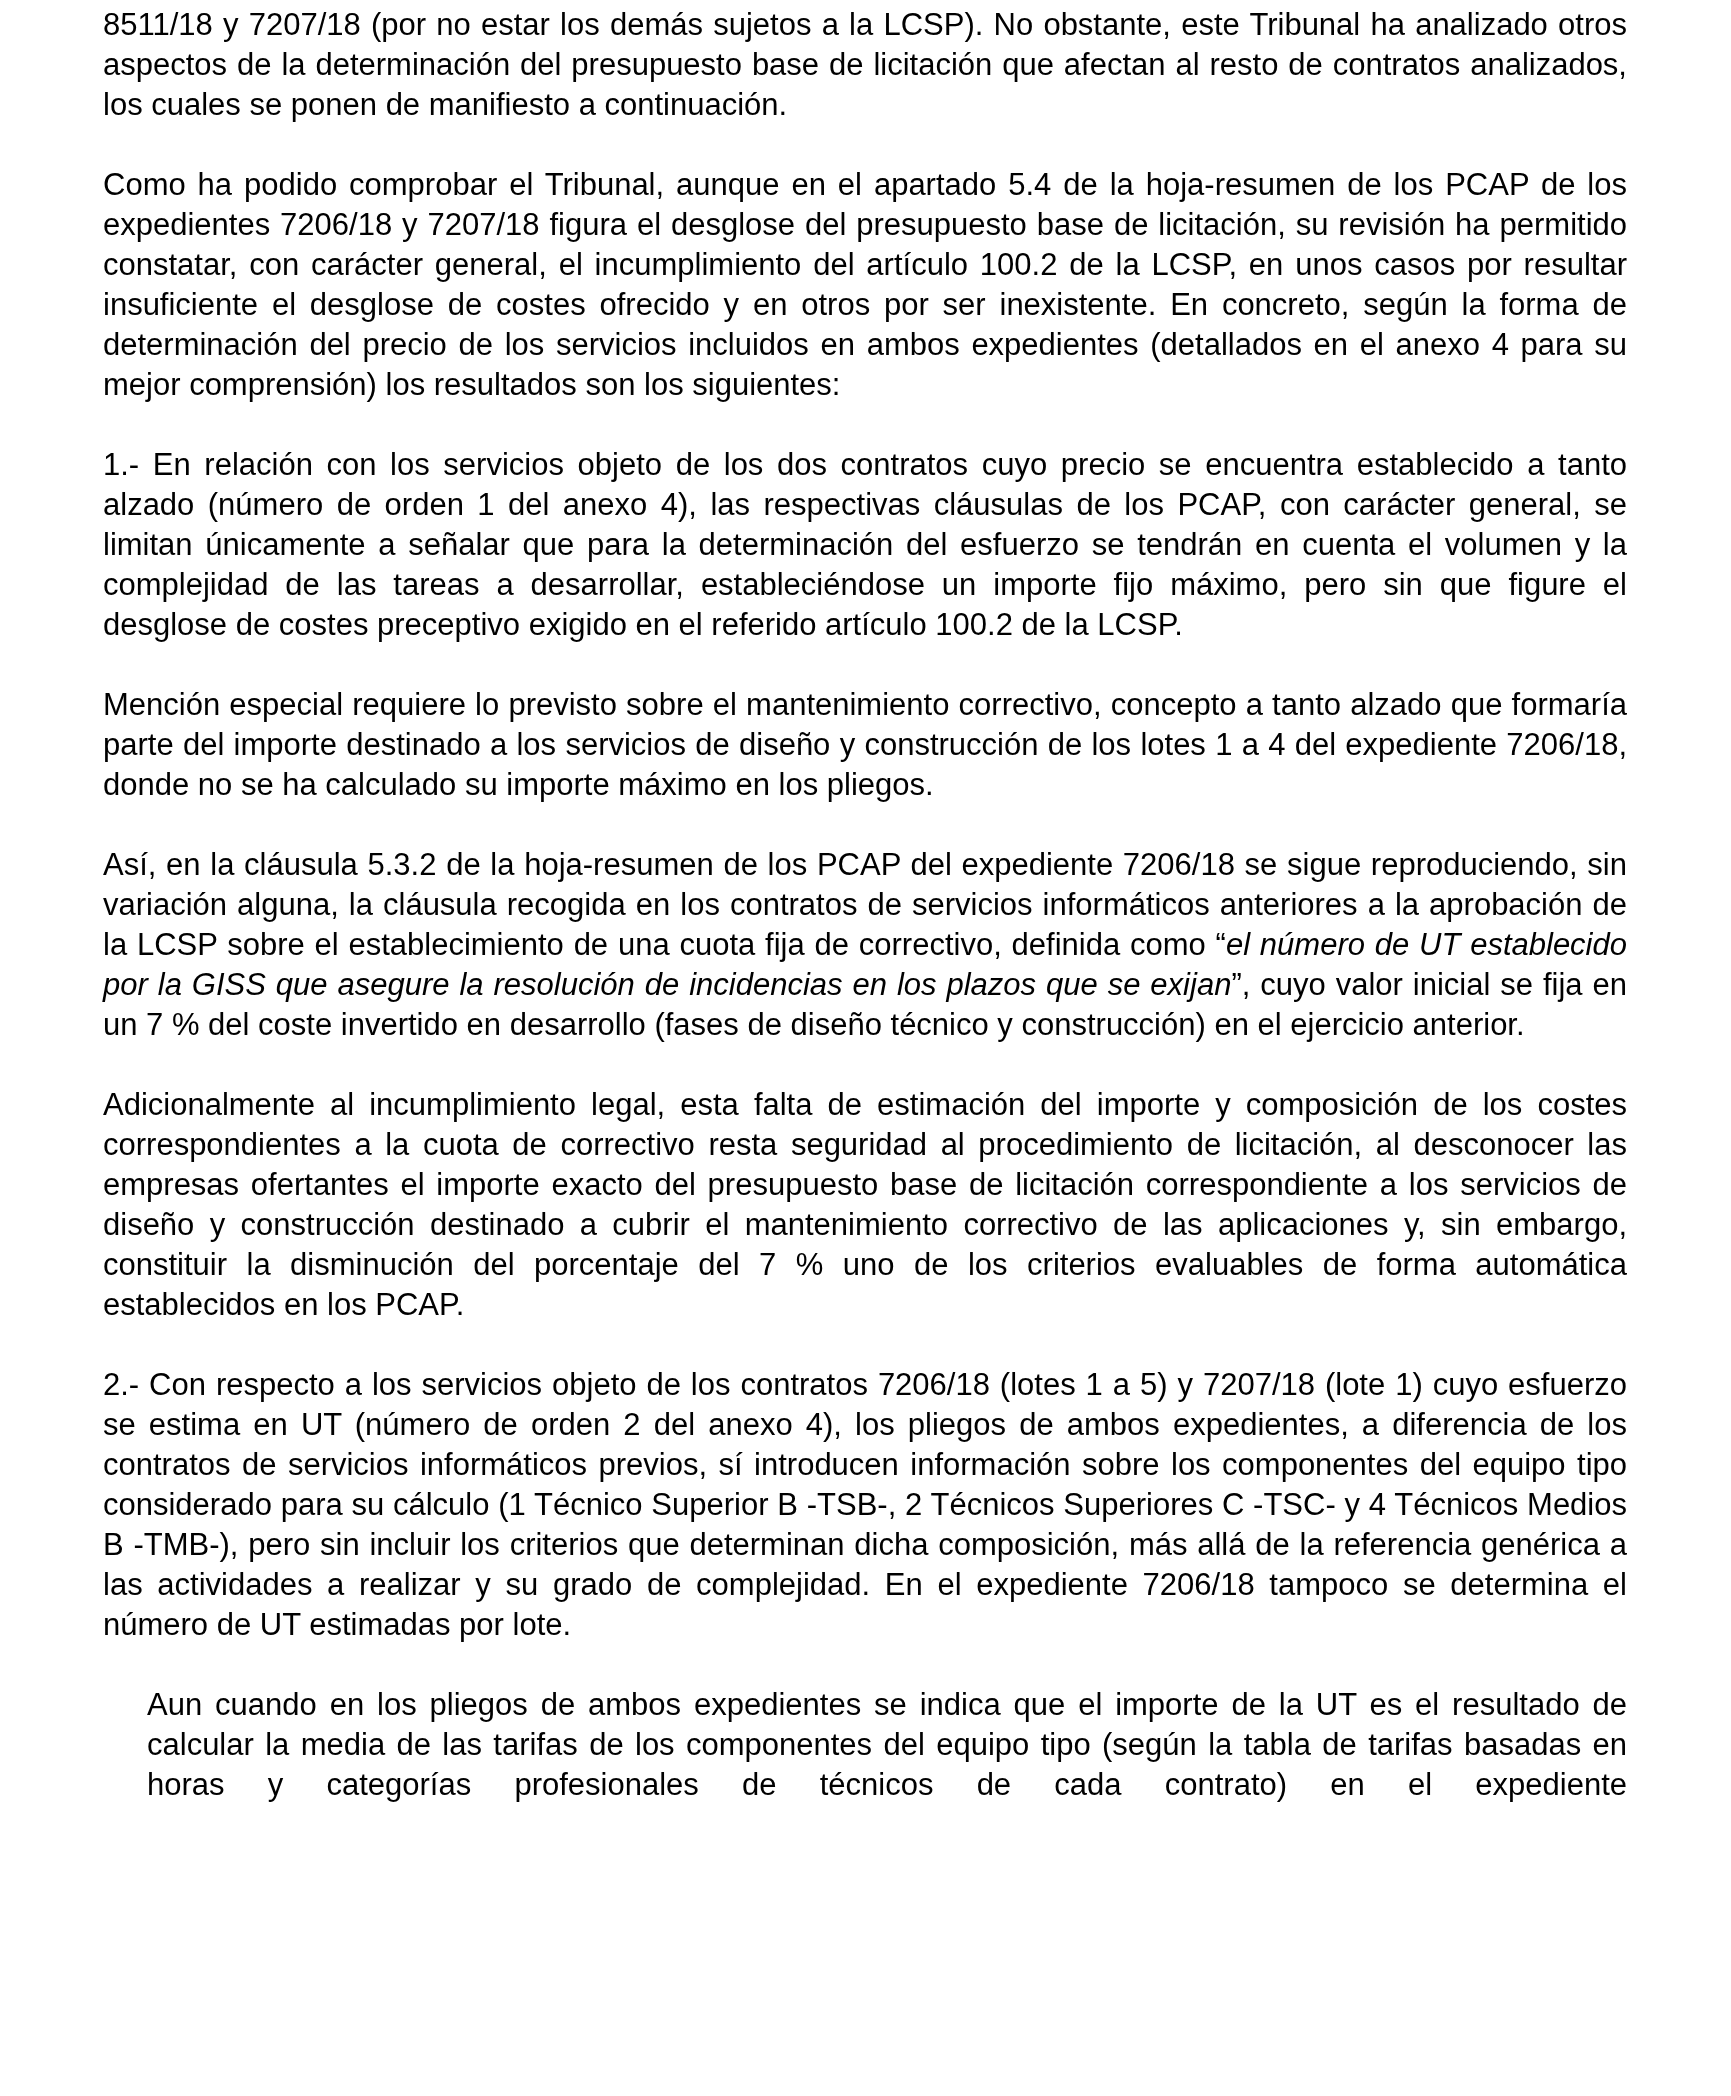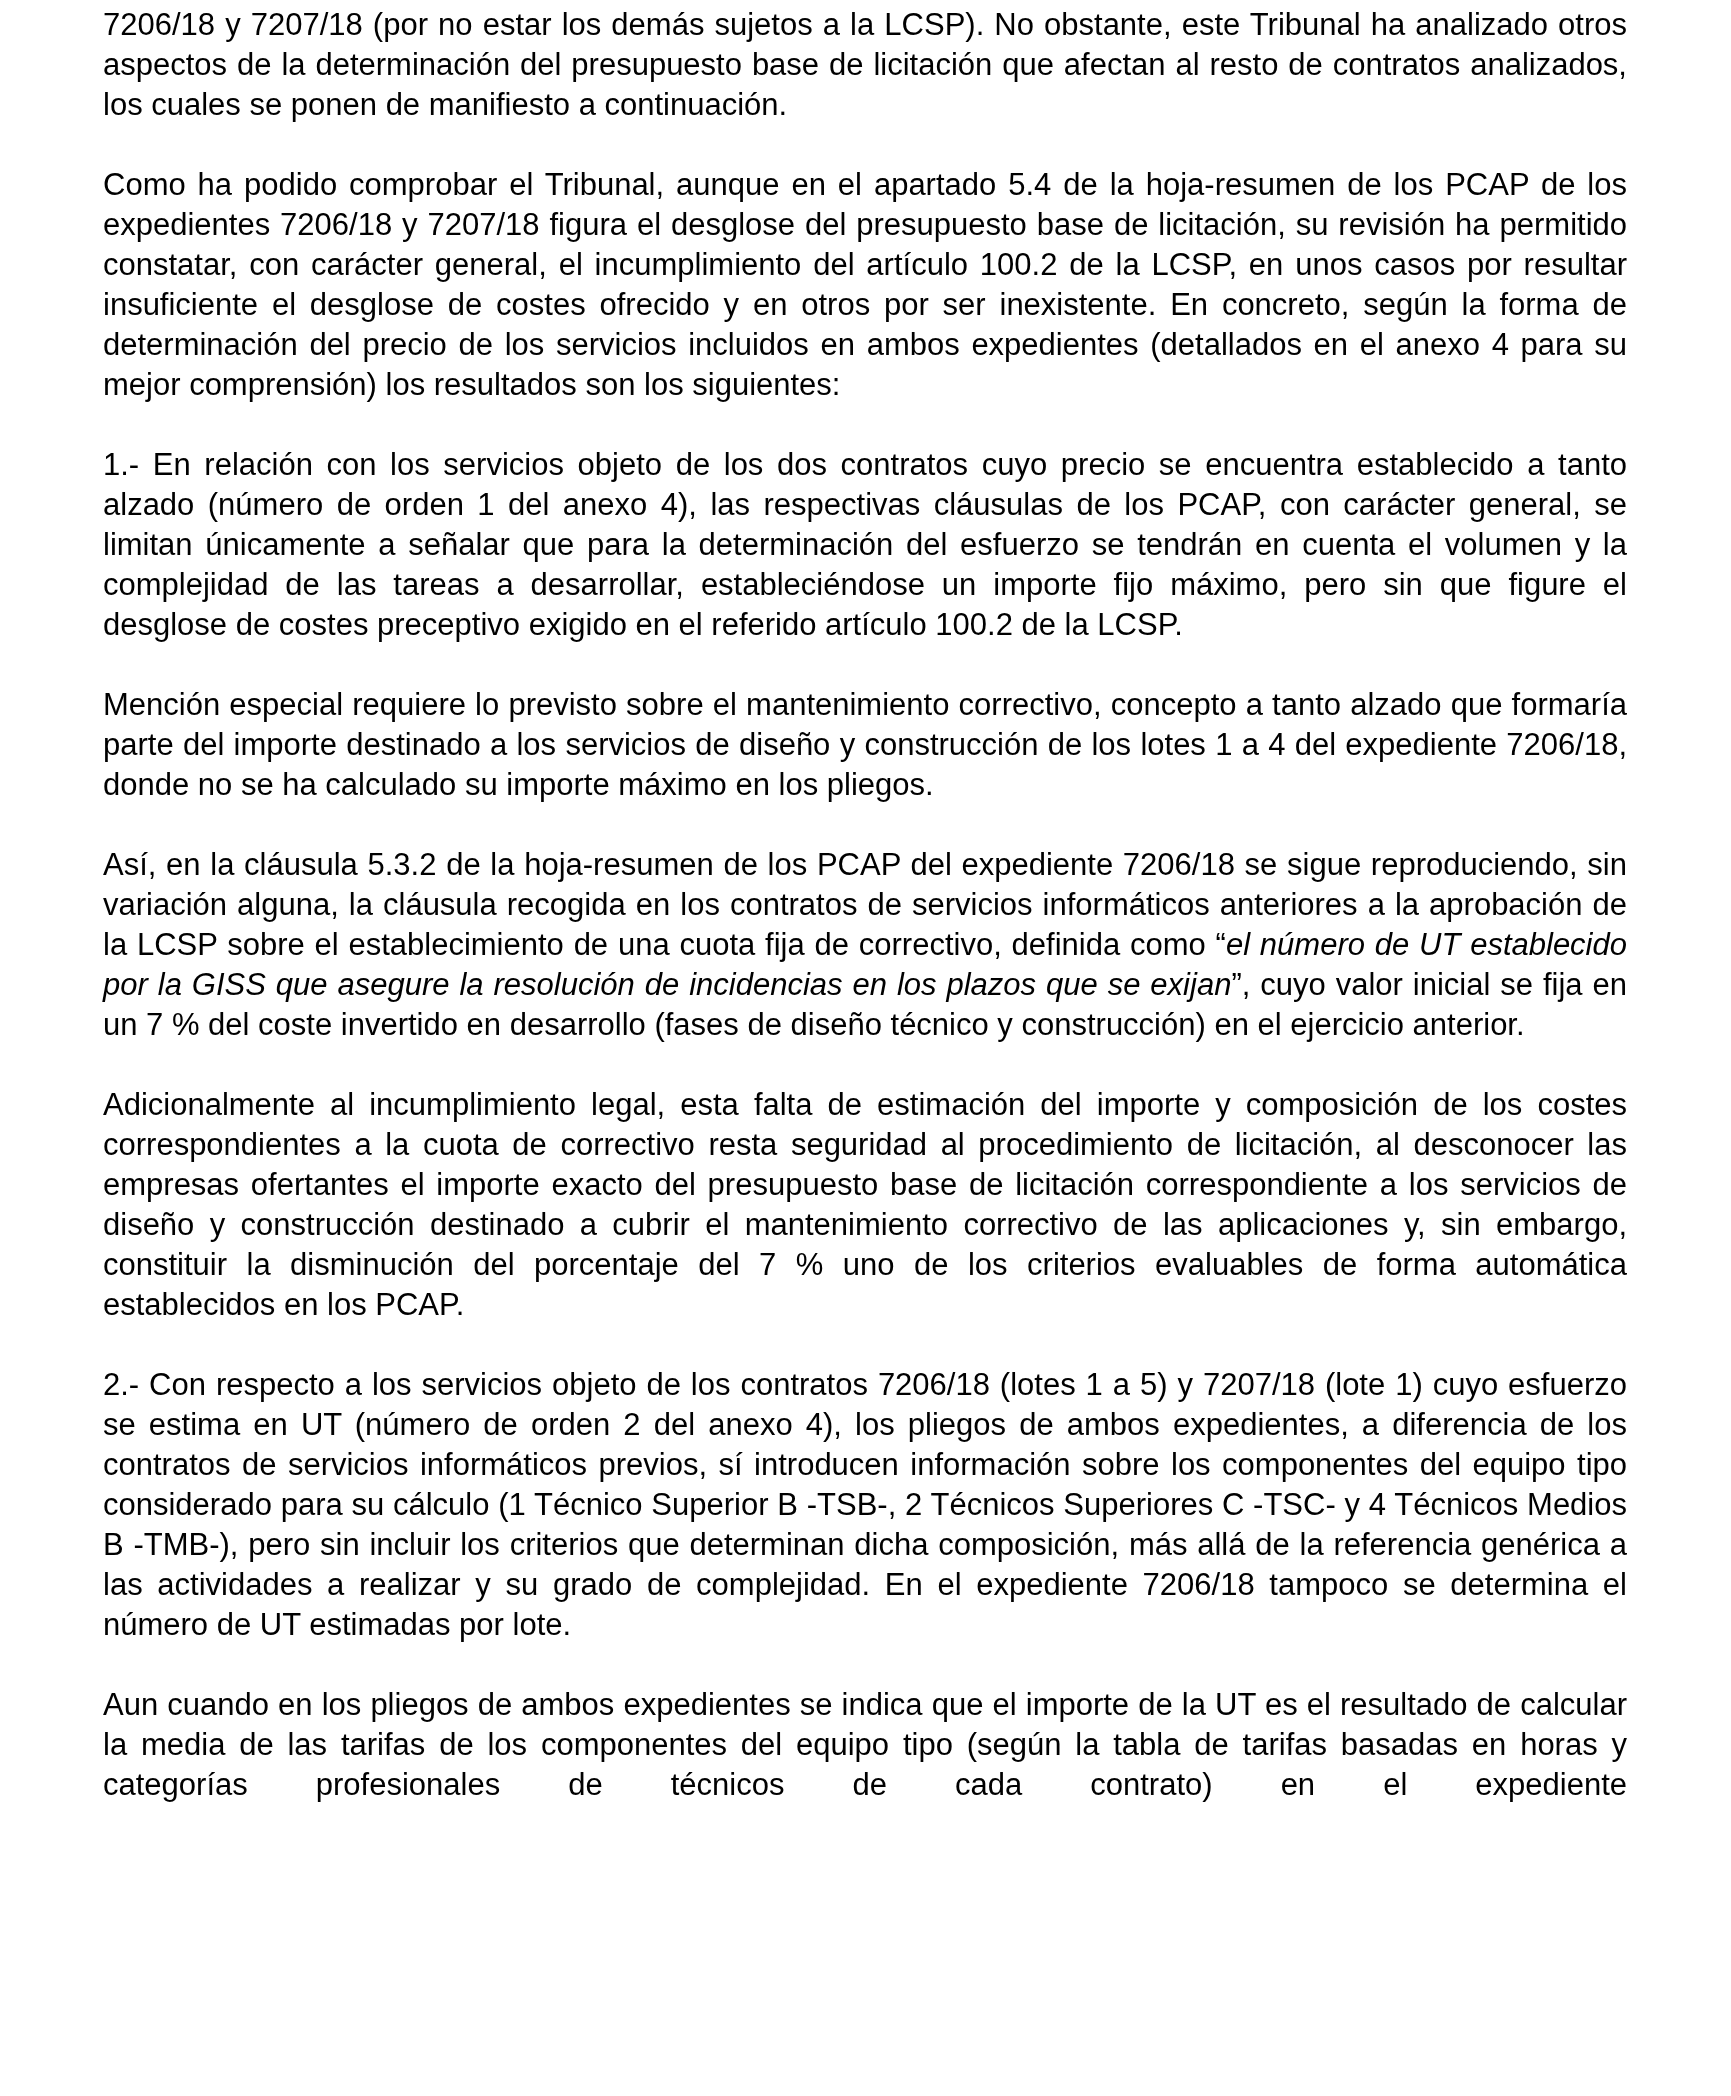--- a/index.html
+++ b/index.html
@@ -33,30 +33,30 @@
       font-style: italic;
     }
     .ital {
       font-style: italic;
     }
   </style>
 </head>
 <body>
 
 <div class="page">
-  <p class="para">7206/18 y 7207/18 (por no estar los demás sujetos a la LCSP). No obstante, este Tribunal ha analizado otros aspectos de la determinación del presupuesto base de licitación que afectan al resto de contratos analizados, los cuales se ponen de manifiesto a continuación.</p>
+  <p class="para">8511/18 y 7207/18 (por no estar los demás sujetos a la LCSP). No obstante, este Tribunal ha analizado otros aspectos de la determinación del presupuesto base de licitación que afectan al resto de contratos analizados, los cuales se ponen de manifiesto a continuación.</p>
 
 
   <p class="para">Como ha podido comprobar el Tribunal, aunque en el apartado 5.4 de la hoja-resumen de los PCAP de los expedientes 7206/18 y 7207/18 figura el desglose del presupuesto base de licitación, su revisión ha permitido constatar, con carácter general, el incumplimiento del artículo 100.2 de la LCSP, en unos casos por resultar insuficiente el desglose de costes ofrecido y en otros por ser inexistente. En concreto, según la forma de determinación del precio de los servicios incluidos en ambos expedientes (detallados en el anexo 4 para su mejor comprensión) los resultados son los siguientes:</p>
 
   <p class="para">1.- En relación con los servicios objeto de los dos contratos cuyo precio se encuentra establecido a tanto alzado (número de orden 1 del anexo 4), las respectivas cláusulas de los PCAP, con carácter general, se limitan únicamente a señalar que para la determinación del esfuerzo se tendrán en cuenta el volumen y la complejidad de las tareas a desarrollar, estableciéndose un importe fijo máximo, pero sin que figure el desglose de costes preceptivo exigido en el referido artículo 100.2 de la LCSP.</p>
 
   <p class="para">Mención especial requiere lo previsto sobre el mantenimiento correctivo, concepto a tanto alzado que formaría parte del importe destinado a los servicios de diseño y construcción de los lotes 1 a 4 del expediente 7206/18, donde no se ha calculado su importe máximo en los pliegos.</p>
 
   <p class="para"><span>Así, en la cláusula 5.3.2 de la hoja-resumen de los PCAP del expediente 7206/18 se sigue reproduciendo, sin variación alguna, la cláusula recogida en los contratos de servicios informáticos anteriores a la aprobación de la LCSP sobre el establecimiento de una cuota fija de correctivo, definida como “</span><span class="ital">el número de UT establecido por la GISS que asegure la resolución de incidencias en los plazos que se exijan</span><span>”, cuyo valor inicial se fija en un 7 % del coste invertido en desarrollo (fases de diseño técnico y construcción) en el ejercicio anterior.</span></p>
 
   <p class="para">Adicionalmente al incumplimiento legal, esta falta de estimación del importe y composición de los costes correspondientes a la cuota de correctivo resta seguridad al procedimiento de licitación, al desconocer las empresas ofertantes el importe exacto del presupuesto base de licitación correspondiente a los servicios de diseño y construcción destinado a cubrir el mantenimiento correctivo de las aplicaciones y, sin embargo, constituir la disminución del porcentaje del 7 % uno de los criterios evaluables de forma automática establecidos en los PCAP.</p>
 
   <p class="para">2.- Con respecto a los servicios objeto de los contratos 7206/18 (lotes 1 a 5) y 7207/18 (lote 1) cuyo esfuerzo se estima en UT (número de orden 2 del anexo 4), los pliegos de ambos expedientes, a diferencia de los contratos de servicios informáticos previos, sí introducen información sobre los componentes del equipo tipo considerado para su cálculo (1 Técnico Superior B -TSB-, 2 Técnicos Superiores C -TSC- y 4 Técnicos Medios B -TMB-), pero sin incluir los criterios que determinan dicha composición, más allá de la referencia genérica a las actividades a realizar y su grado de complejidad. En el expediente 7206/18 tampoco se determina el número de UT estimadas por lote.</p>
 
-  <p class="para" style="text-align-last: justify;">Aun cuando en los pliegos de ambos expedientes se indica que el importe de la UT es el resultado de calcular la media de las tarifas de los componentes del equipo tipo (según la tabla de tarifas basadas en horas y categorías profesionales de técnicos de cada contrato) en el expediente</p>
+  <p class="para" style="text-align-last: justify; margin-left: 44px;">Aun cuando en los pliegos de ambos expedientes se indica que el importe de la UT es el resultado de calcular la media de las tarifas de los componentes del equipo tipo (según la tabla de tarifas basadas en horas y categorías profesionales de técnicos de cada contrato) en el expediente</p>
 </div>
 
 
 </body></html>

